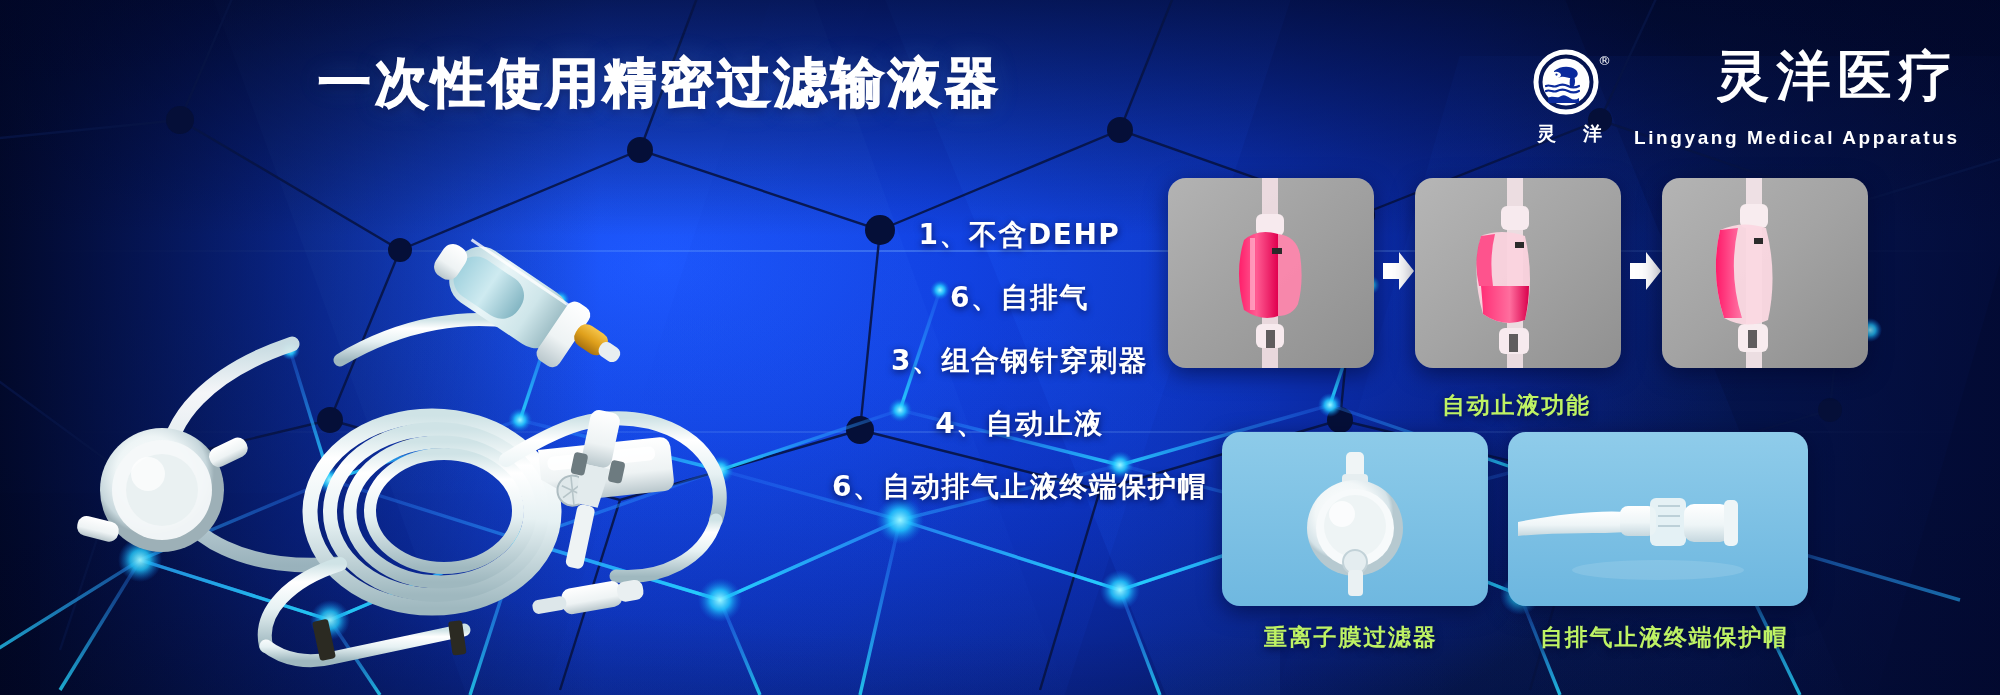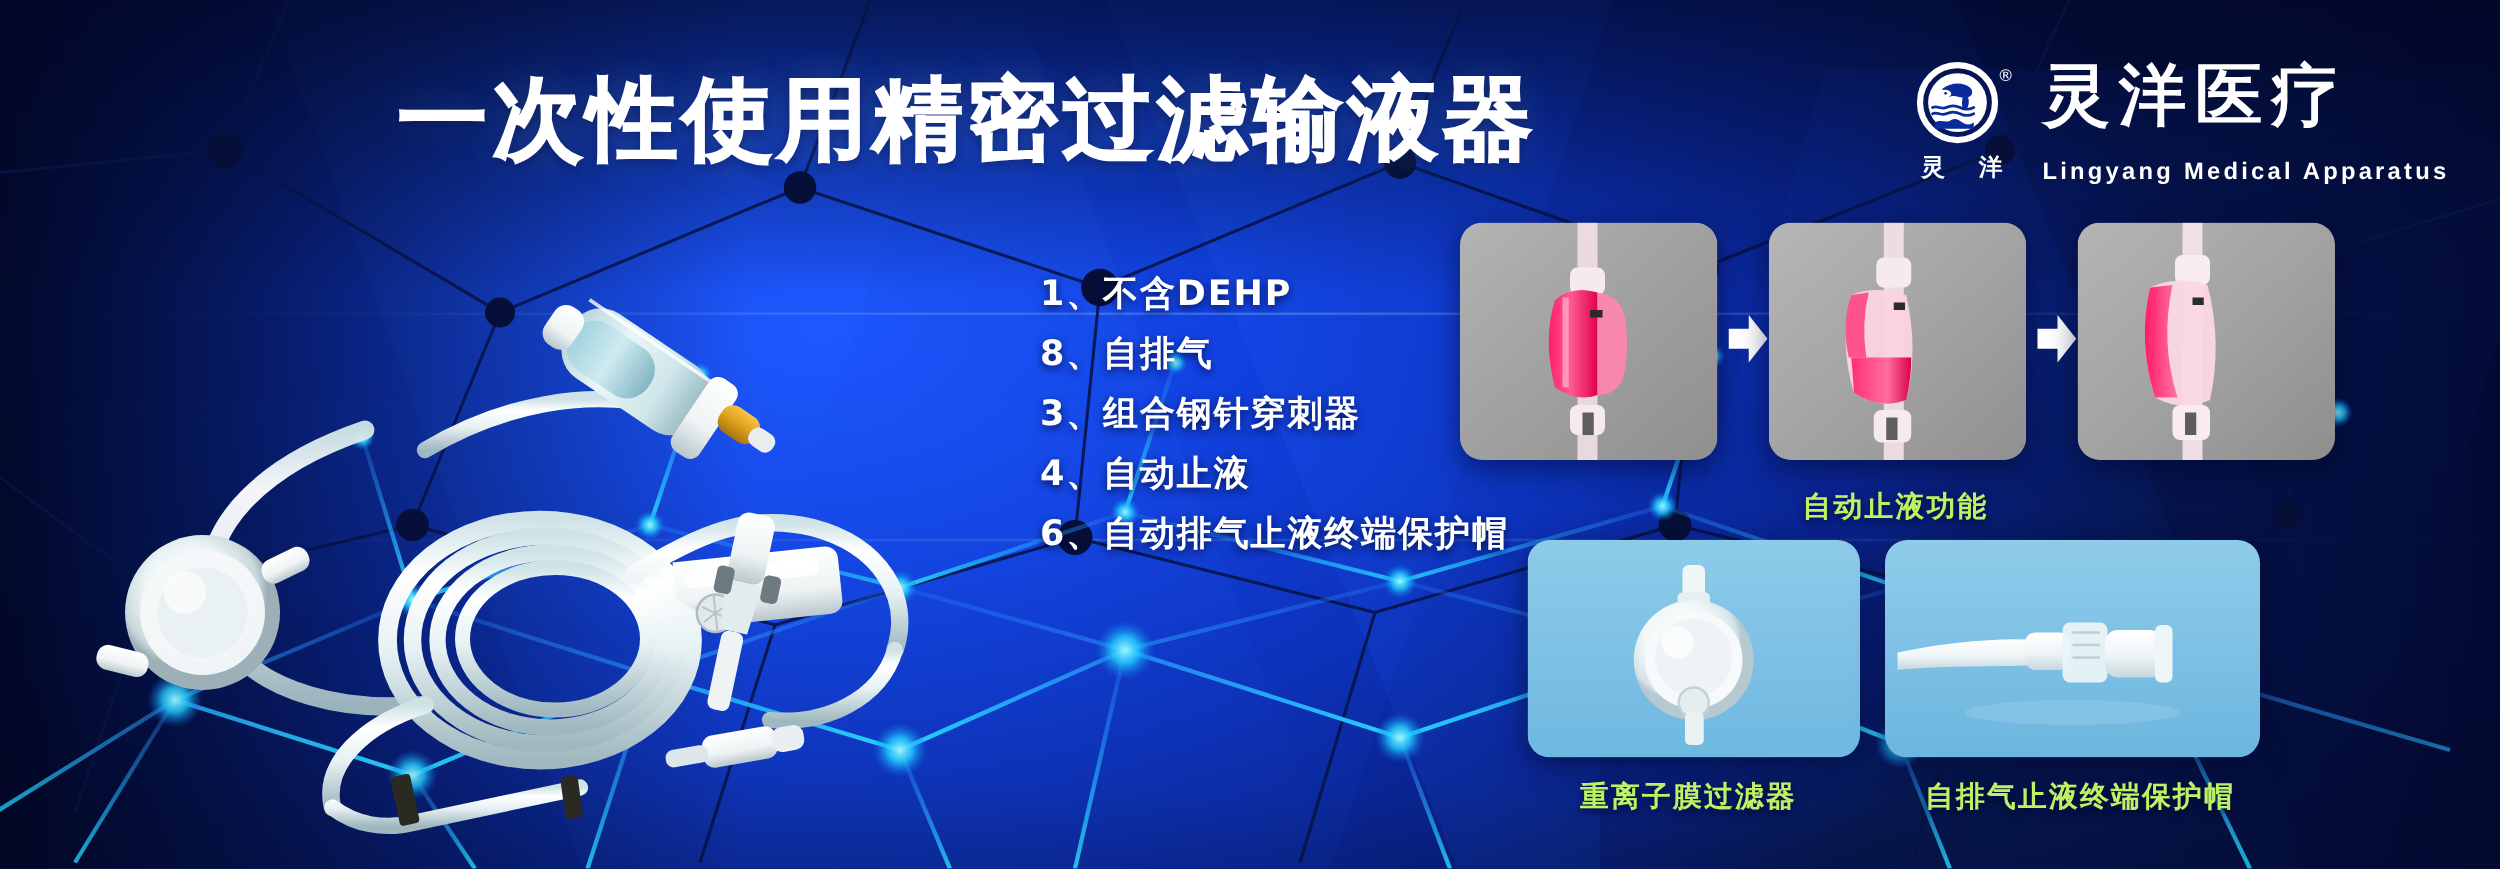--- a/index.html
+++ b/index.html
@@ -62,21 +62,21 @@
     position:absolute; left:0; width:100%; height:2px;
     background:linear-gradient(90deg,rgba(120,190,255,0),rgba(150,205,255,.30),rgba(120,190,255,0));
   }
 
   
   .net{ position:absolute; inset:0; width:100%; height:100%; pointer-events:none; }
 
   
   #title{
     position:absolute; left:318px; top:48px;
-    font-size:72px; font-weight:bold; color:#ffffff;
+    font-size:53px; font-weight:bold; color:#ffffff;
     letter-spacing:4px; white-space:nowrap;
     font-family:"DejaVu Sans","Liberation Sans",sans-serif;
     text-shadow:0 3px 10px rgba(0,10,60,.55), 0 0 26px rgba(120,190,255,.28);
     -webkit-text-stroke:1.5px #fff;
   }
 
   
   #logo{
     position:absolute; left:1528px; top:48px;
     display:flex; align-items:center; gap:22px;
@@ -85,35 +85,35 @@
   .emblem-mark{ position:relative; width:84px; height:70px; }
   .emblem-reg{
     position:absolute; right:-4px; top:2px;
     font-size:13px; color:#fff; line-height:1;
   }
   .emblem-sub{
     margin-top:2px; display:flex; gap:26px;
     font-size:19px; font-weight:bold; color:#fff; letter-spacing:1px;
     font-family:"DejaVu Sans","Liberation Sans",sans-serif;
   }
-  .logo-text{ display:flex; flex-direction:column; align-items:flex-start; }
+  .logo-text{ display:flex; flex-direction:column; align-items:flex-end; }
   .logo-cn{
     font-size:54px; font-weight:bold; color:#fff; letter-spacing:7px;
     line-height:1.05;
     font-family:"DejaVu Sans","Liberation Sans",sans-serif;
   }
   .logo-en{
     margin-top:22px; font-size:19px; font-weight:bold; color:#fff;
     letter-spacing:2.6px; white-space:nowrap;
   }
 
   
   #features{
     position:absolute; left:832px; top:216px;
-    display:flex; flex-direction:column; gap:10px;
+    display:flex; flex-direction:column; gap:25px;text-align:center;
   }
   .feature{
     font-size:28px; font-weight:bold; color:#ffffff;
     letter-spacing:1.5px; white-space:nowrap;
     font-family:"DejaVu Sans","Liberation Sans",sans-serif;
     text-shadow:0 2px 7px rgba(0,8,50,.75);
   }
 
   
   #hero{ position:absolute; left:40px; top:160px; width:760px; height:510px; }
@@ -293,21 +293,21 @@
       </div>
     </div>
     <div class="logo-text">
       <div class="logo-cn">灵洋医疗</div>
       <div class="logo-en">Lingyang Medical Apparatus</div>
     </div>
   </div>
 
   <div id="features">
     <div class="feature">1、不含DEHP</div>
-    <div class="feature">8、自排气</div>
+    <div class="feature">6、自排气</div>
     <div class="feature">3、组合钢针穿刺器</div>
     <div class="feature">4、自动止液</div>
     <div class="feature">6、自动排气止液终端保护帽</div>
   </div>
 
   <div id="hero">
     <svg viewBox="0 0 760 510">
       <defs>
         <linearGradient id="tube" x1="0" y1="0" x2="0" y2="1">
           <stop offset="0%" stop-color="#cfe3e6"></stop>

